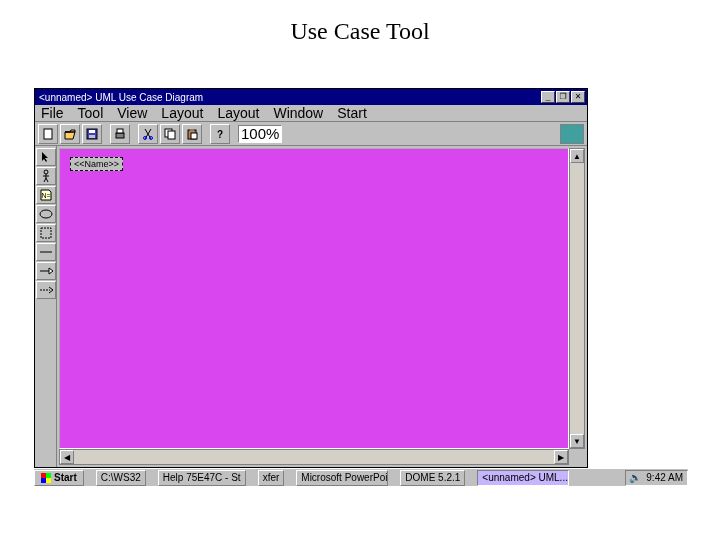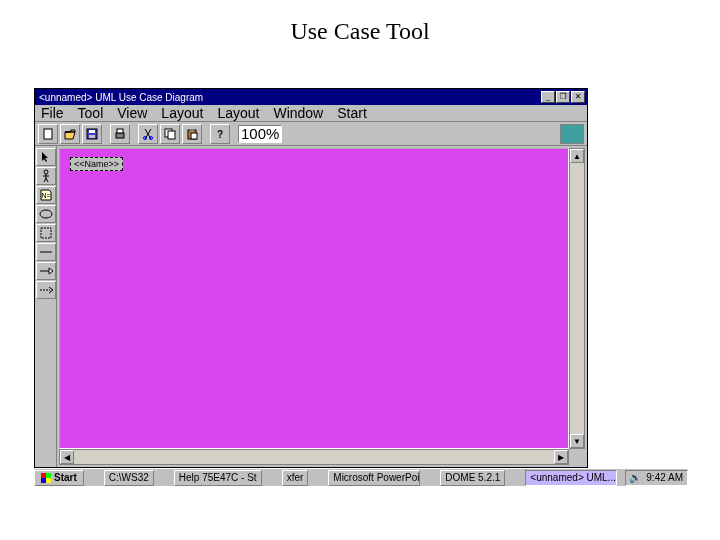--- a/index.html
+++ b/index.html
@@ -165,21 +165,21 @@
     font-size:10px;
   }
   .start-btn {
     height:16px; padding:0 6px;
     background:#c0c0c0;
     border:1px solid #fff; border-right-color:#808080; border-bottom-color:#808080;
     display:flex; align-items:center; gap:3px;
     font-weight:bold;
   }
   .task-btn {
-    height:16px; padding:0 4px; margin-left:20px;
+    height:16px; padding:0 4px; margin-left:12px;
     background:#c0c0c0;
     border:1px solid #fff; border-right-color:#808080; border-bottom-color:#808080;
     display:flex; align-items:center;
     max-width:92px; overflow:hidden; white-space:nowrap;
   }
   .task-btn.active {
     border:1px solid #808080; border-right-color:#fff; border-bottom-color:#fff;
     background:#c4b5fd;
   }
   .tray {

